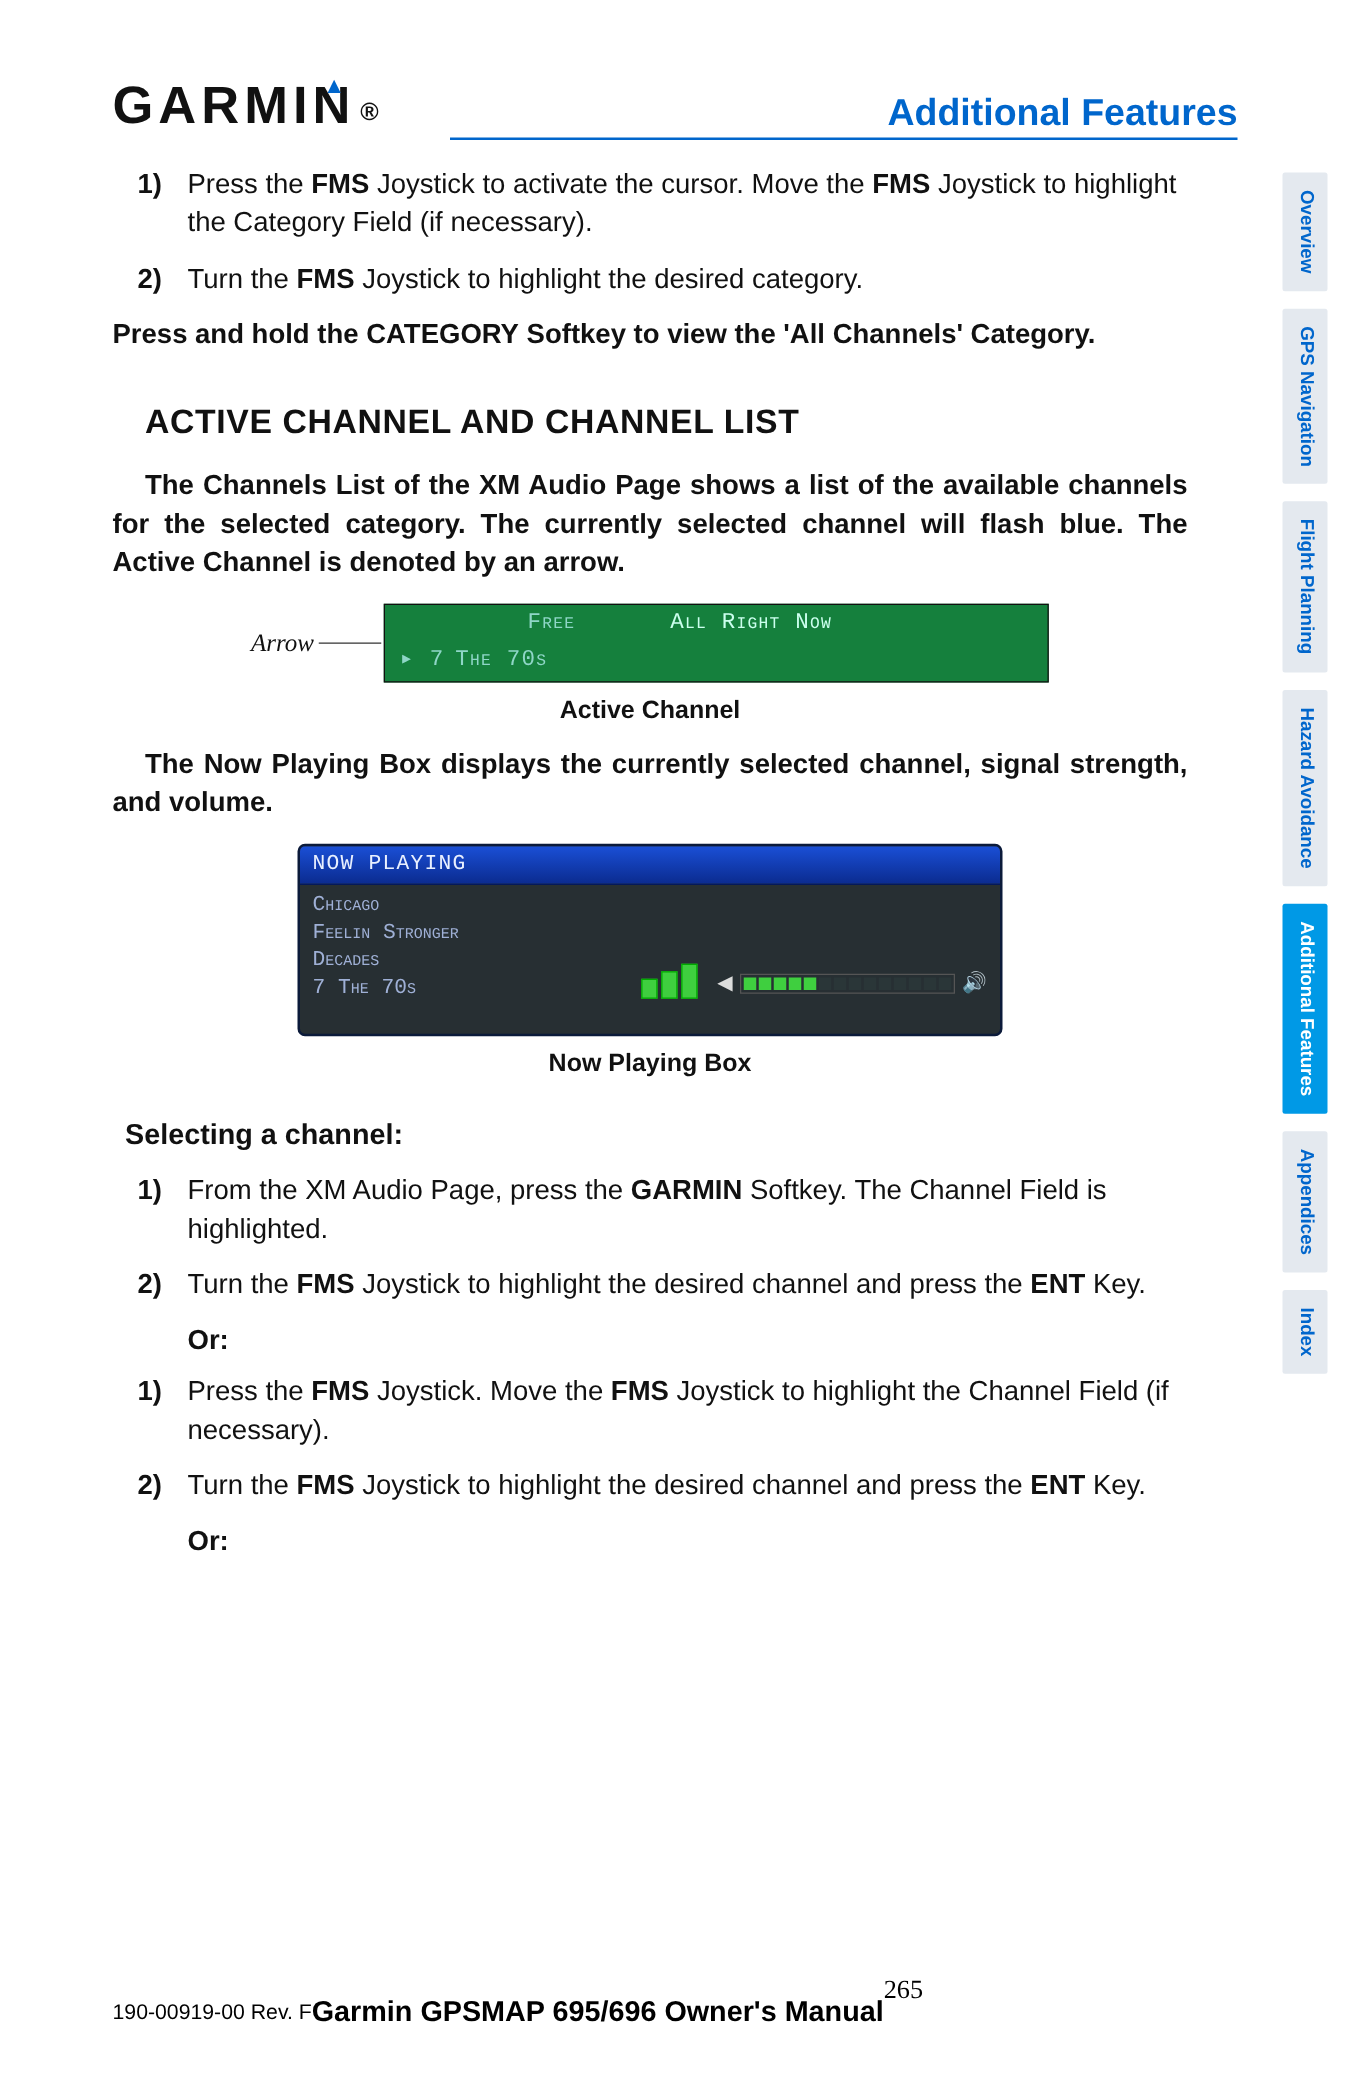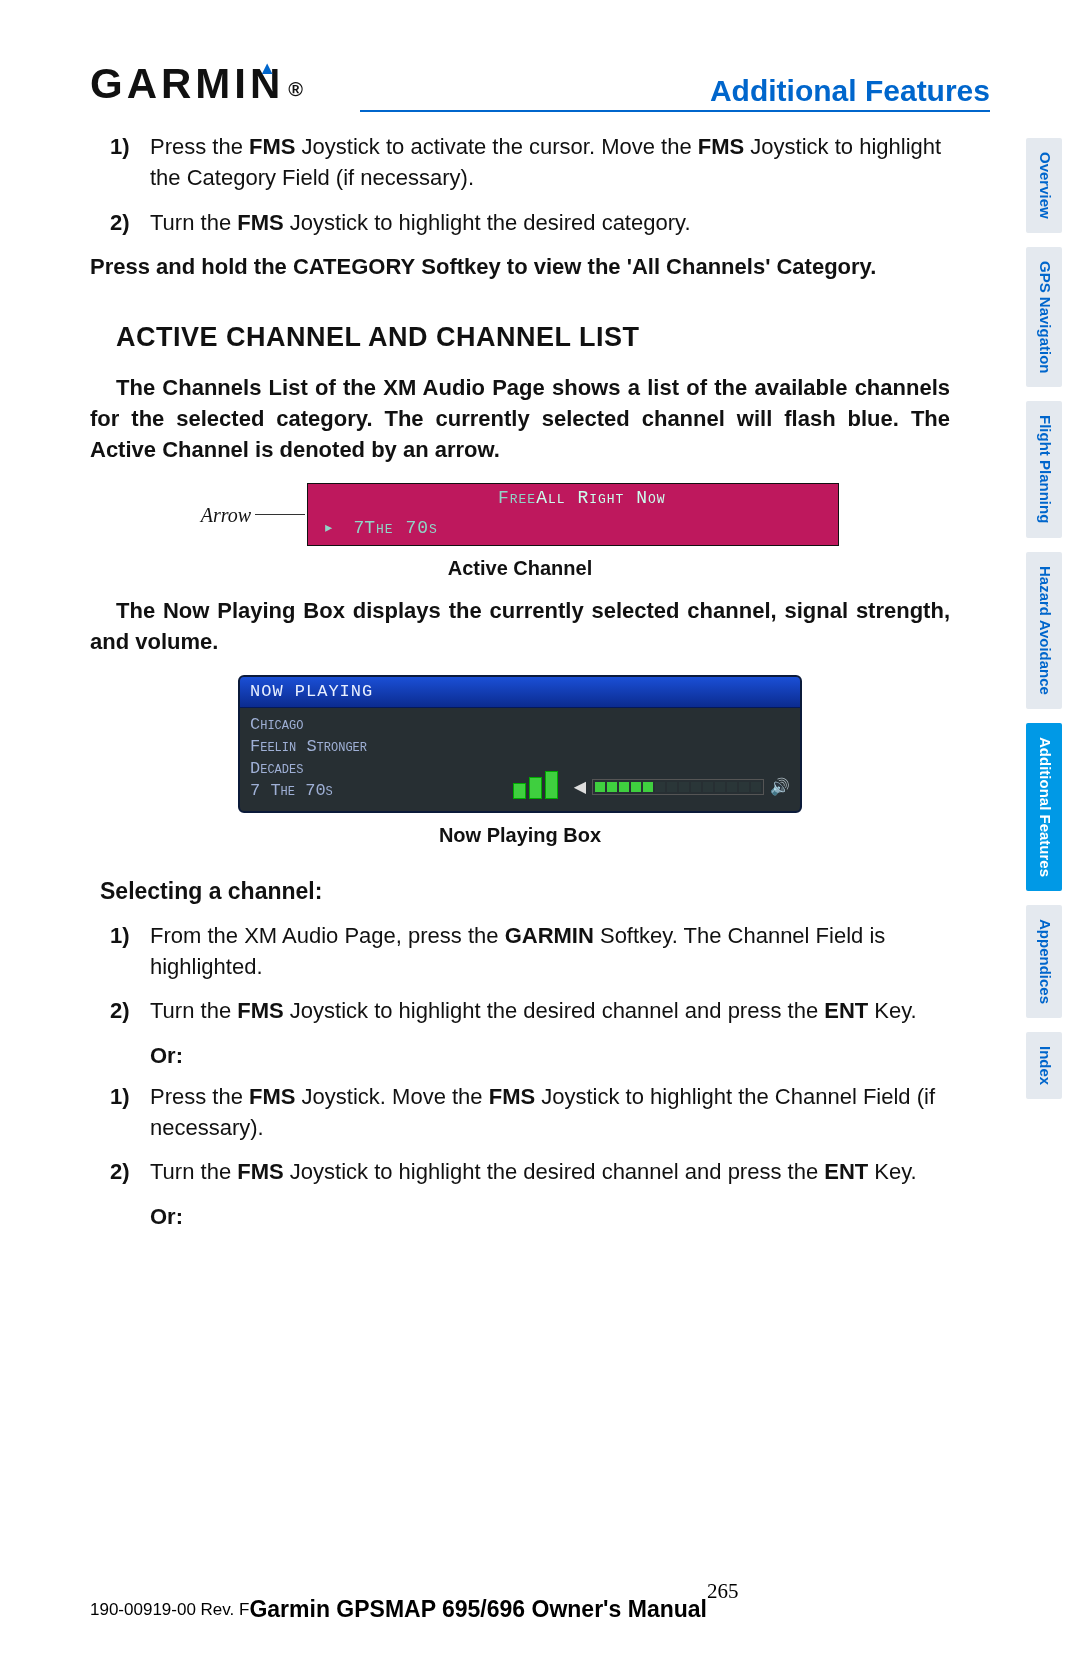--- a/index.html
+++ b/index.html
@@ -106,26 +106,26 @@
     font-style: italic;
     font-family: Georgia, serif;
     font-size: 20px;
     margin-right: 4px;
   }
   .arrow-line {
     width: 50px; height: 1px; background: #333; margin-right: 2px;
   }
   .ac-box {
     width: 530px;
-    background: #be185d;
+    background: #15803d;
     color: #8fd6c7;
     font-family: "Courier New", monospace;
     font-size: 18px;
     border: 1px solid #111;
-    text-align: right;
+    text-align: center;
   }
   .ac-row1 { display:flex; padding: 2px 8px; }
   .ac-row1 .c1 { width: 30px; }
   .ac-row1 .c2 { width: 190px; letter-spacing:1px; font-variant: small-caps;}
   .ac-row1 .c3 { color: #cfe; letter-spacing:1px; font-variant: small-caps;}
   .ac-row2 { display:flex; padding: 2px 8px 4px 8px; }
   .ac-row2 .tri { color:#8fd6c7; width: 18px; }
   .ac-row2 .num { width: 30px; }
   .ac-row2 .name { letter-spacing:1px; font-variant: small-caps;}
   
@@ -143,21 +143,21 @@
     background: linear-gradient(#1a4fd6, #0b2b8f);
     color: #e9f0ff;
     font-family: "Courier New", monospace;
     letter-spacing: 1px;
     font-size: 17px;
     padding: 3px 10px;
     border-bottom: 1px solid #04195a;
   }
   .np-body {
     display:flex;
-    padding: 6px 10px 8px 10px;
+    padding: 6px 10px 24px 10px;
   }
   .np-left {
     font-family: "Courier New", monospace;
     font-size: 17px;
     color: #9fb0d6;
     font-variant: small-caps;
     line-height: 1.3;
     flex:1;
   }
   .np-right {

